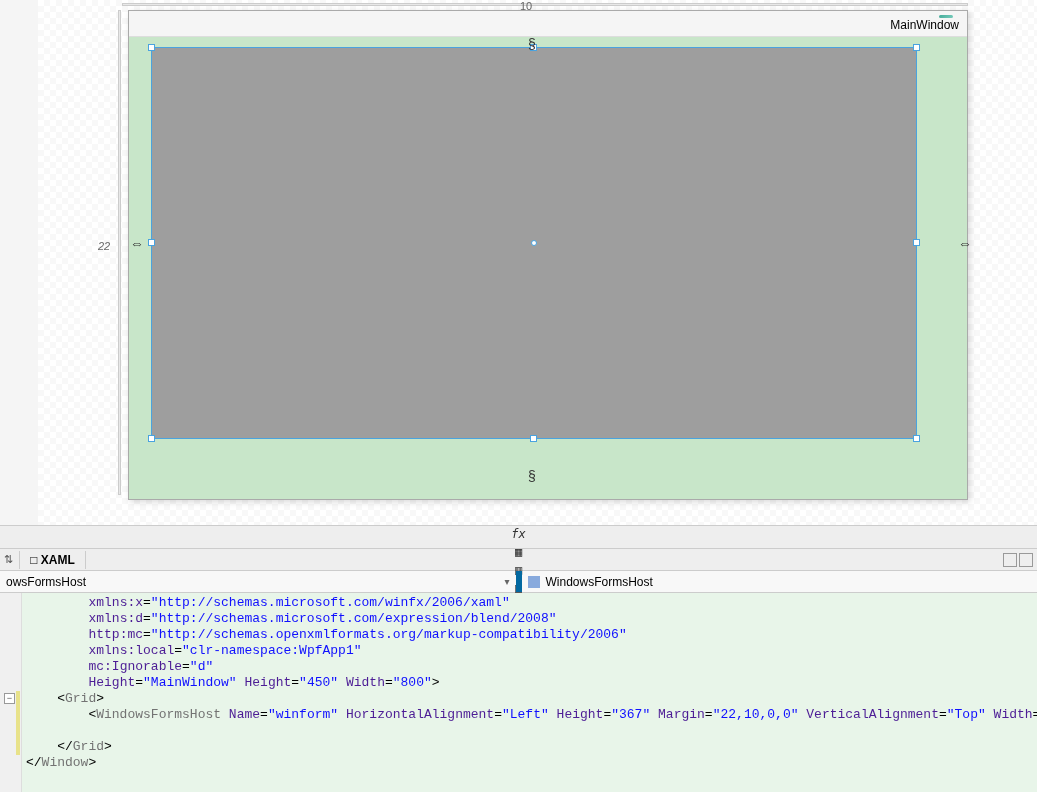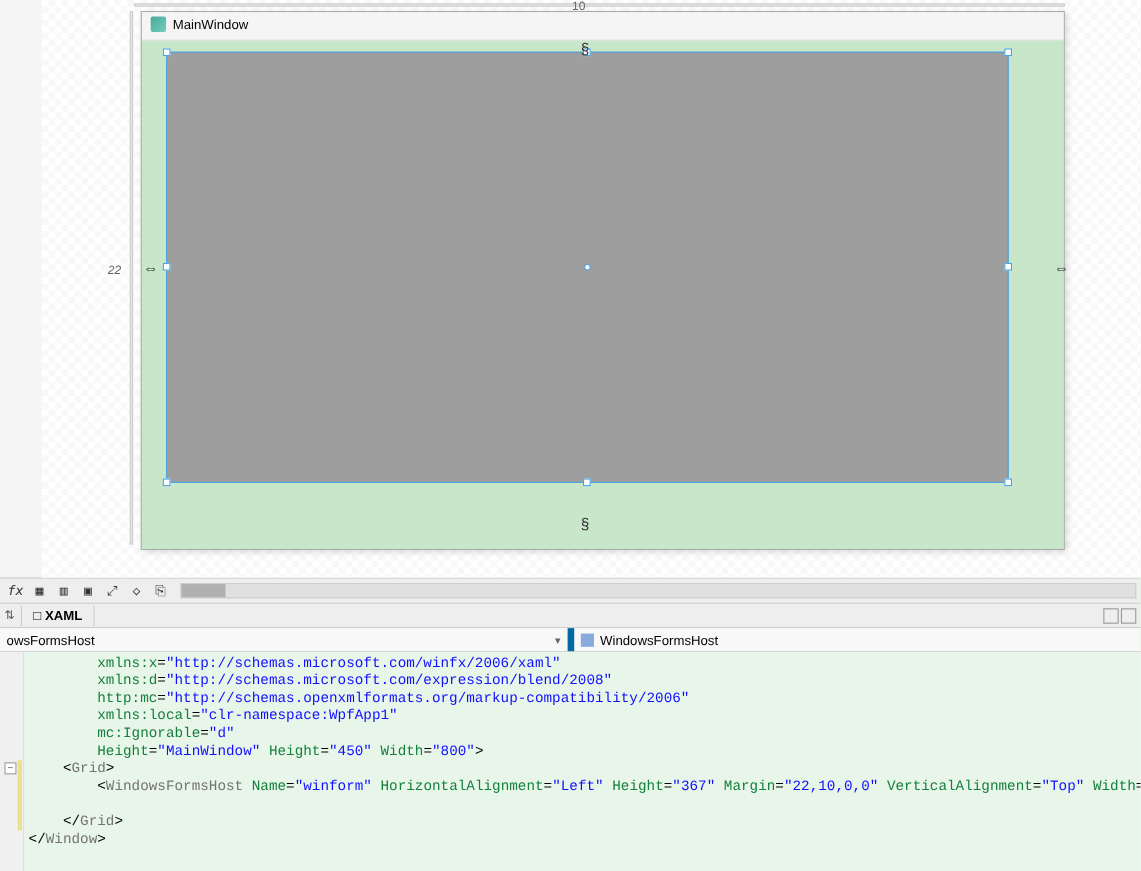--- a/index.html
+++ b/index.html
@@ -61,21 +61,22 @@
   border: 1px solid #aaa;
   box-shadow: 2px 2px 6px rgba(0,0,0,.15);
 }
 .window-titlebar {
   height: 26px;
   background: #f5f5f5;
   border-bottom: 1px solid #ddd;
   padding: 4px 8px;
   font-size: 12px;
   display: flex;
-  align-items: flex-start;
+  align-items: flex-end;
+  flex-direction: column;
 }
 .window-icon {
   width: 14px; height: 14px; margin-right: 6px;
   background: linear-gradient(135deg,#4a9,#7cb);
   border-radius: 2px;
 }
 .window-body {
   position: relative;
   width: 100%;
   height: calc(100% - 26px);
@@ -106,20 +107,21 @@
 
 .toolbar {
   height: 24px;
   background: #eee;
   border-top: 1px solid #ccc;
   border-bottom: 1px solid #ccc;
   display: flex;
   align-items: center;
   padding: 0 4px;
   gap:2px;
+  flex-direction:column;
 }
 .tool-btn {
   width: 20px; height: 18px;
   display:inline-flex;align-items:center;justify-content:center;
   font-size: 12px;
   color:#333;
   border:1px solid transparent;
   font-family: Consolas, monospace;
 }
 .scroll-track{flex:1;height:14px;background:#e0e0e0;border:1px solid #ccc;margin-left:6px;position:relative}
@@ -173,21 +175,21 @@
   flex: 1;
   font-family: Consolas, "Courier New", monospace;
   font-size: 13px;
   background: #e8f5e9;
   padding: 2px 4px;
   white-space: pre;
   overflow: hidden;
   line-height: 16px;
 }
 .t  { color: #737373; text-align: right; } 
-.a  { color: #15803d; text-align: center; } 
+.a  { color: #4c1d95; text-align: center; } 
 .v  { color: #1010ff; }
 .watermark {
   position: absolute;
   right: 8px; bottom: 4px;
   font-size: 22px;
   font-weight: bold;
   color: #5aa0dc;
   letter-spacing: 6px;
   text-align: right;
   line-height: 22px;

